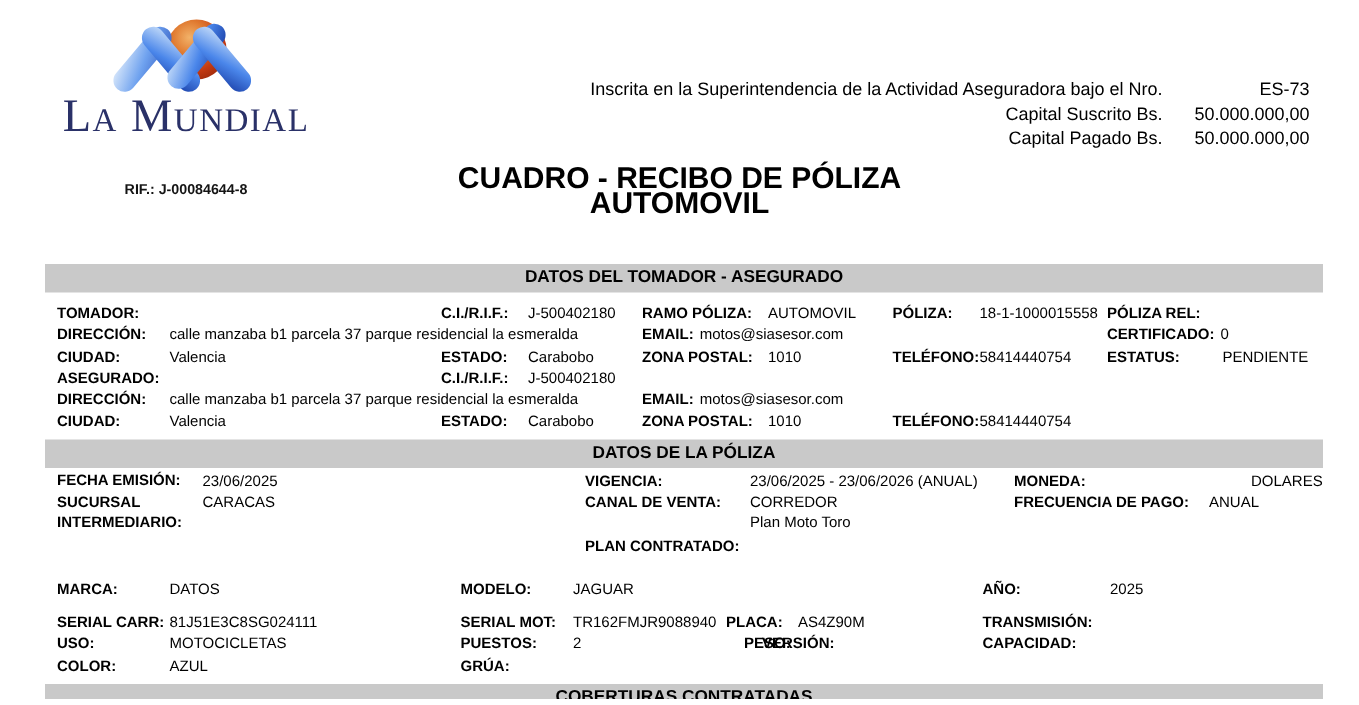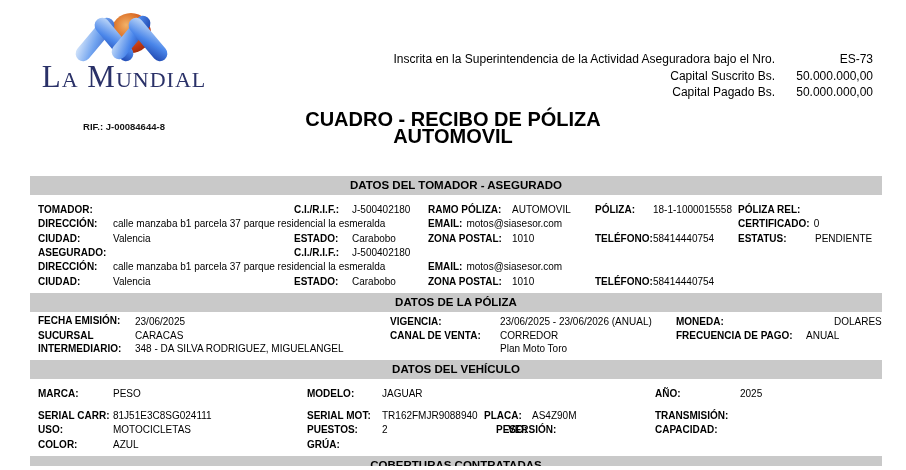--- a/index.html
+++ b/index.html
@@ -108,38 +108,36 @@
   <span class="f b" style="left:595px;top:276px;">TELÉFONO:</span>
   <span class="f" style="left:653px;top:276px;">58414440754</span>
 
   <div class="bar" style="top:293px;">DATOS DE LA PÓLIZA</div>
 
   <span class="f b" style="left:38px;top:315px;">FECHA EMISIÓN:</span>
   <span class="f" style="left:135px;top:316px;">23/06/2025</span>
   <span class="f b" style="left:38px;top:330px;">SUCURSAL</span>
   <span class="f" style="left:135px;top:330px;">CARACAS</span>
   <span class="f b" style="left:38px;top:343px;">INTERMEDIARIO:</span>
-  <span class="f" style="left:135px;top:343px;">348 - DA SILVA RODRIGUEZ, MIGUELANGEL</span>
 
   <span class="f b" style="left:390px;top:316px;">VIGENCIA:</span>
   <span class="f" style="left:500px;top:316px;">23/06/2025 - 23/06/2026 (ANUAL)</span>
   <span class="f b" style="left:390px;top:330px;">CANAL DE VENTA:</span>
   <span class="f" style="left:500px;top:330px;">CORREDOR</span>
   <span class="f b" style="left:390px;top:343px;margin-top:16px;">PLAN CONTRATADO:</span>
   <span class="f" style="left:500px;top:343px;">Plan Moto Toro</span>
 
   <span class="f b" style="left:676px;top:316px;">MONEDA:</span>
   <span class="f" style="left:806px;top:316px;padding-left:28px;">DOLARES</span>
   <span class="f b" style="left:676px;top:330px;text-align:right;">FRECUENCIA DE PAGO:</span>
   <span class="f" style="left:806px;top:330px;">ANUAL</span>
 
-  <div class="bar" style="top:360px;">DATOS DEL VEHÍCULO</div>
 
   <span class="f b" style="left:38px;top:388px;">MARCA:</span>
-  <span class="f" style="left:113px;top:388px;">PESO</span>
+  <span class="f" style="left:113px;top:388px;">DATOS</span>
   <span class="f b" style="left:307px;top:388px;">MODELO:</span>
   <span class="f" style="left:382px;top:388px;">JAGUAR</span>
   <span class="f b" style="left:508px;top:388px;margin-top:36px;">VERSIÓN:</span>
   <span class="f b" style="left:655px;top:388px;">AÑO:</span>
   <span class="f" style="left:740px;top:388px;">2025</span>
 
   <span class="f b" style="left:38px;top:410px;">SERIAL CARR:</span>
   <span class="f" style="left:113px;top:410px;">81J51E3C8SG024111</span>
   <span class="f b" style="left:307px;top:410px;">SERIAL MOT:</span>
   <span class="f" style="left:382px;top:410px;">TR162FMJR9088940</span>

